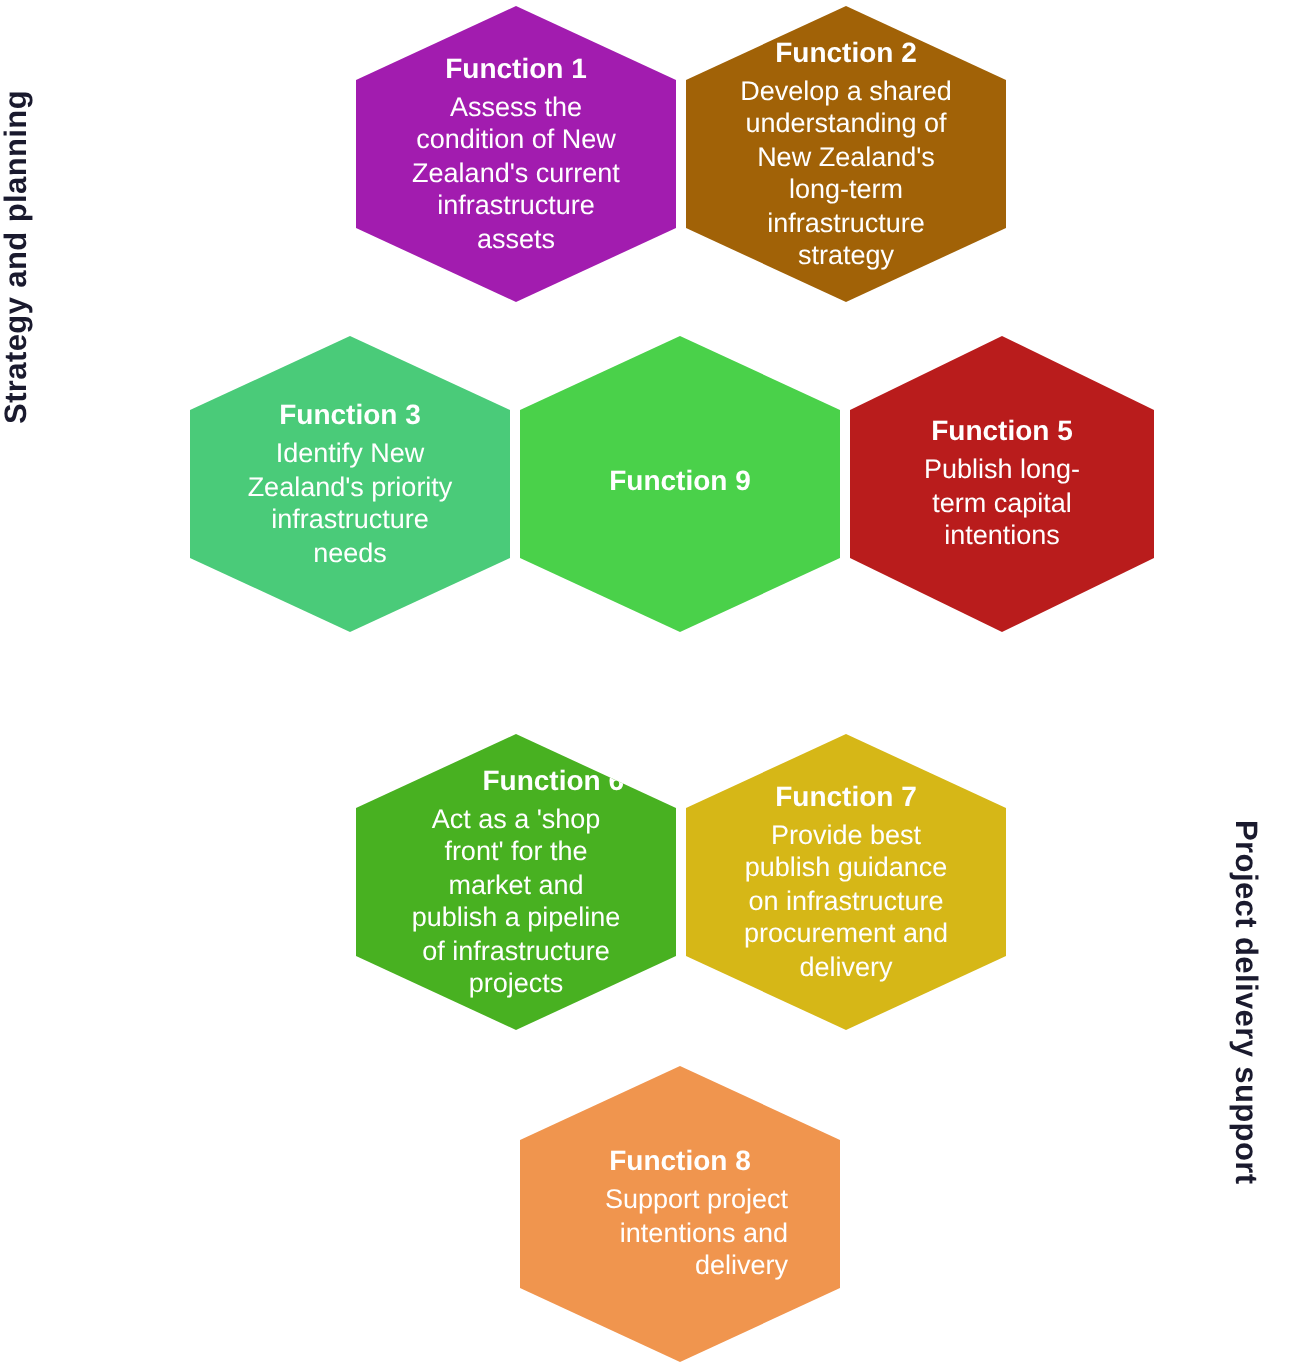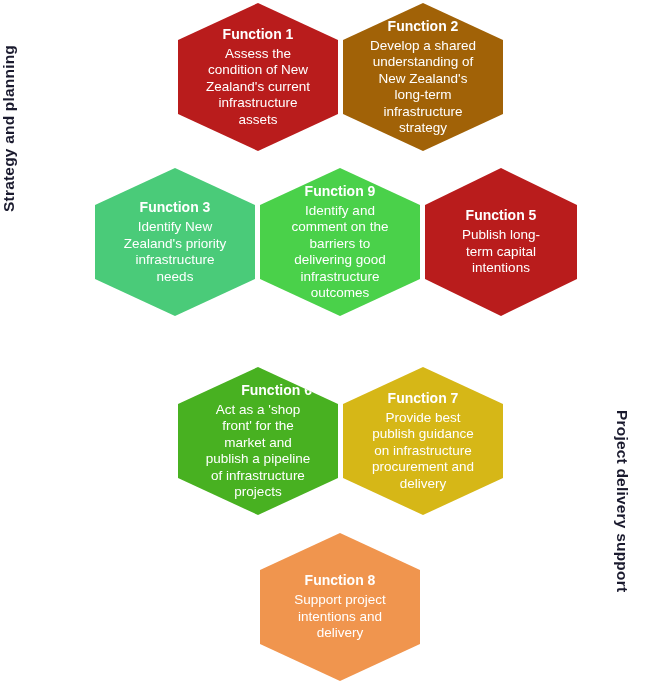--- a/index.html
+++ b/index.html
@@ -70,47 +70,46 @@
 </head>
 <body>
 
 <div id="canvas">
 
   <div class="band-label" id="band-left">Strategy and planning</div>
 
   <div class="band-label" id="band-right">Project delivery support</div>
 
   <div id="hex-layer">
-      <div class="hex" style="left: 178px; top: 3px; width: 160px; height: 148px; background: #b91c1c;">
+      <div class="hex" style="left: 178px; top: 3px; width: 160px; height: 148px; background: #a21caf;">
         <div class="hex-title">Function 1</div>
         <div class="hex-body">Assess the condition of New Zealand's current infrastructure assets</div>
       </div>
       <div class="hex" style="left: 343px; top: 3px; width: 160px; height: 148px; background: #a16207;">
         <div class="hex-title">Function 2</div>
         <div class="hex-body">Develop a shared understanding of New Zealand's long-term infrastructure strategy</div>
       </div>
       <div class="hex" style="left: 95px; top: 168px; width: 160px; height: 148px; background: rgb(74, 203, 121);">
         <div class="hex-title">Function 3</div>
         <div class="hex-body">Identify New Zealand's priority infrastructure needs</div>
       </div>
       <div class="hex" style="left: 260px; top: 168px; width: 160px; height: 148px; background: rgb(74, 209, 74);">
         <div class="hex-title">Function 9</div>
-        <div class="hex-body">Identify and comment on the barriers to delivering good infrastructure outcomes</div>
       </div>
       <div class="hex" style="left: 425px; top: 168px; width: 152px; height: 148px; background: #b91c1c;">
         <div class="hex-title">Function 5</div>
         <div class="hex-body">Publish long-term capital intentions</div>
       </div>
       <div class="hex" style="left: 178px; top: 367px; width: 160px; height: 148px; background: rgb(72, 177, 33); align-items: flex-end;">
         <div class="hex-title">Function 6</div>
         <div class="hex-body">Act as a 'shop front' for the market and publish a pipeline of infrastructure projects</div>
       </div>
       <div class="hex" style="left: 343px; top: 367px; width: 160px; height: 148px; background: rgb(214, 183, 23);">
         <div class="hex-title">Function 7</div>
         <div class="hex-body">Provide best publish guidance on infrastructure procurement and delivery</div>
       </div>
-      <div class="hex" style="left: 260px; top: 533px; width: 160px; height: 148px; background: rgb(240, 149, 78);">
+      <div class="hex" style="left: 260px; top: 533px; width: 160px; height: 148px; background: rgb(240, 149, 78); text-align: right;">
         <div class="hex-title">Function 8</div>
         <div class="hex-body">Support project intentions and delivery</div>
       </div>
     </div>
 
 </div>
 
 </body></html>

